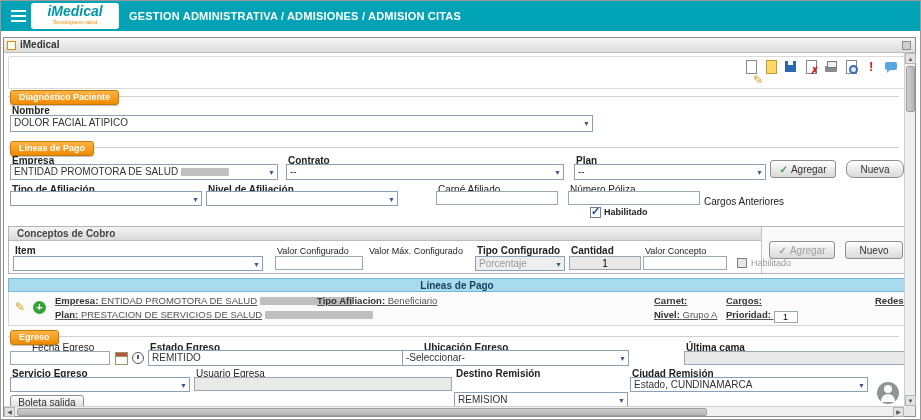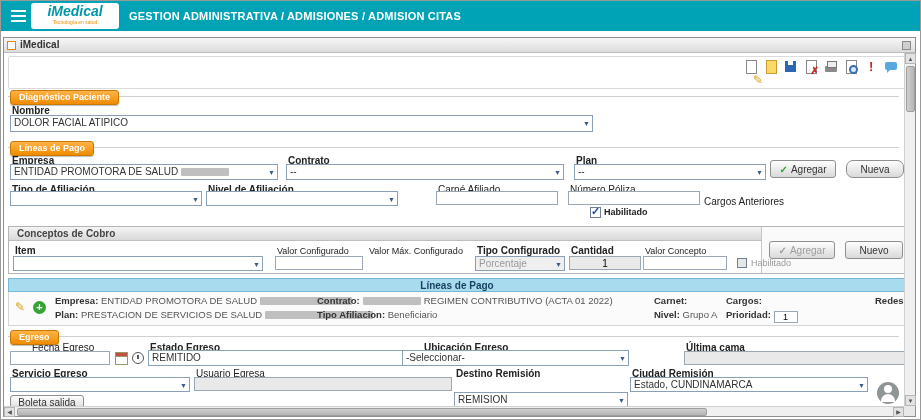--- a/index.html
+++ b/index.html
@@ -83,21 +83,21 @@
                       background:linear-gradient(#f4f4f4,#d9d9d9); border-bottom:1px solid #bdbdbd;
                       font-size:10px; font-weight:bold; color:#444; padding:1px 0 0 8px; }
   .conceptos-actions { position:absolute; left:752px; top:0; right:0; bottom:0; border-left:1px solid #c5c5c5; background:#fafafa; }
 
   
   .tbl-header { position:absolute; left:4px; top:240px; width:898px; height:14px; background:#a8dbee;
                 border:1px solid #7ab8d9; text-align:center; font-size:10px; font-weight:bold; color:#173f5f; padding-top:1px; }
   .tbl-row { position:absolute; left:4px; top:254px; width:898px; height:34px; background:#fbfbfb;
              border:1px solid #d5d5d5; border-top:none; }
   .trow-col { position:absolute; top:3px; }
-  .tline { height:14px; font-size:9.5px; color:#555; white-space:nowrap; }
+  .tline { height:14px; font-size:9.5px; color:#555; white-space:nowrap;text-decoration:underline; }
   .tline b { color:#333; }
   .ico-plus { position:absolute; width:13px; height:13px; border-radius:50%; background:#35a435; color:#fff;
               font-size:11px; font-weight:bold; text-align:center; line-height:12px; cursor:pointer; }
   .mini-inp { display:inline-block; width:24px; height:12px; border:1px solid #9aa7b5; font-size:9px;
               text-align:center; padding:0 1px; vertical-align:-2px; font-family:"Liberation Sans", sans-serif; }
 
   
   .ico-cal { position:absolute; width:14px; height:14px; cursor:pointer; }
   .ico-cal::before { content:""; position:absolute; left:1px; top:1px; width:11px; height:11px; background:#fff; border:1px solid #996; }
   .ico-cal::after { content:""; position:absolute; left:1px; top:1px; width:11px; height:3px; background:#c05040; border:1px solid #996; }
@@ -252,21 +252,20 @@
     <div class="tbl-row">
       <span class="ico-pencil" style="left:6px; top:8px;">✎</span>
       <span class="ico-plus" style="left:24px; top:9px;">+</span>
 
       <div class="trow-col" style="left:46px;">
         <div class="tline"><b>Empresa:</b> <span>ENTIDAD PROMOTORA DE SALUD</span><span class="redact" style="width:92px;"></span></div>
         <div class="tline"><b>Plan:</b> <span>PRESTACION DE SERVICIOS DE SALUD</span><span class="redact" style="width:108px;"></span></div>
       </div>
 
       <div class="trow-col" style="left:308px;">
-        <div class="tline"><b>Contrato:</b><span class="redact" style="width:58px; margin-right:3px;"></span><span>REGIMEN CONTRIBUTIVO (ACTA 01 2022)</span></div>
         <div class="tline"><b>Tipo Afiliacion:</b> <span>Beneficiario</span></div>
       </div>
 
       <div class="trow-col" style="left:645px;">
         <div class="tline"><b>Carnet:</b></div>
         <div class="tline"><b>Nivel:</b> <span>Grupo A</span></div>
       </div>
 
       <div class="trow-col" style="left:717px;">
         <div class="tline"><b>Cargos:</b></div>

